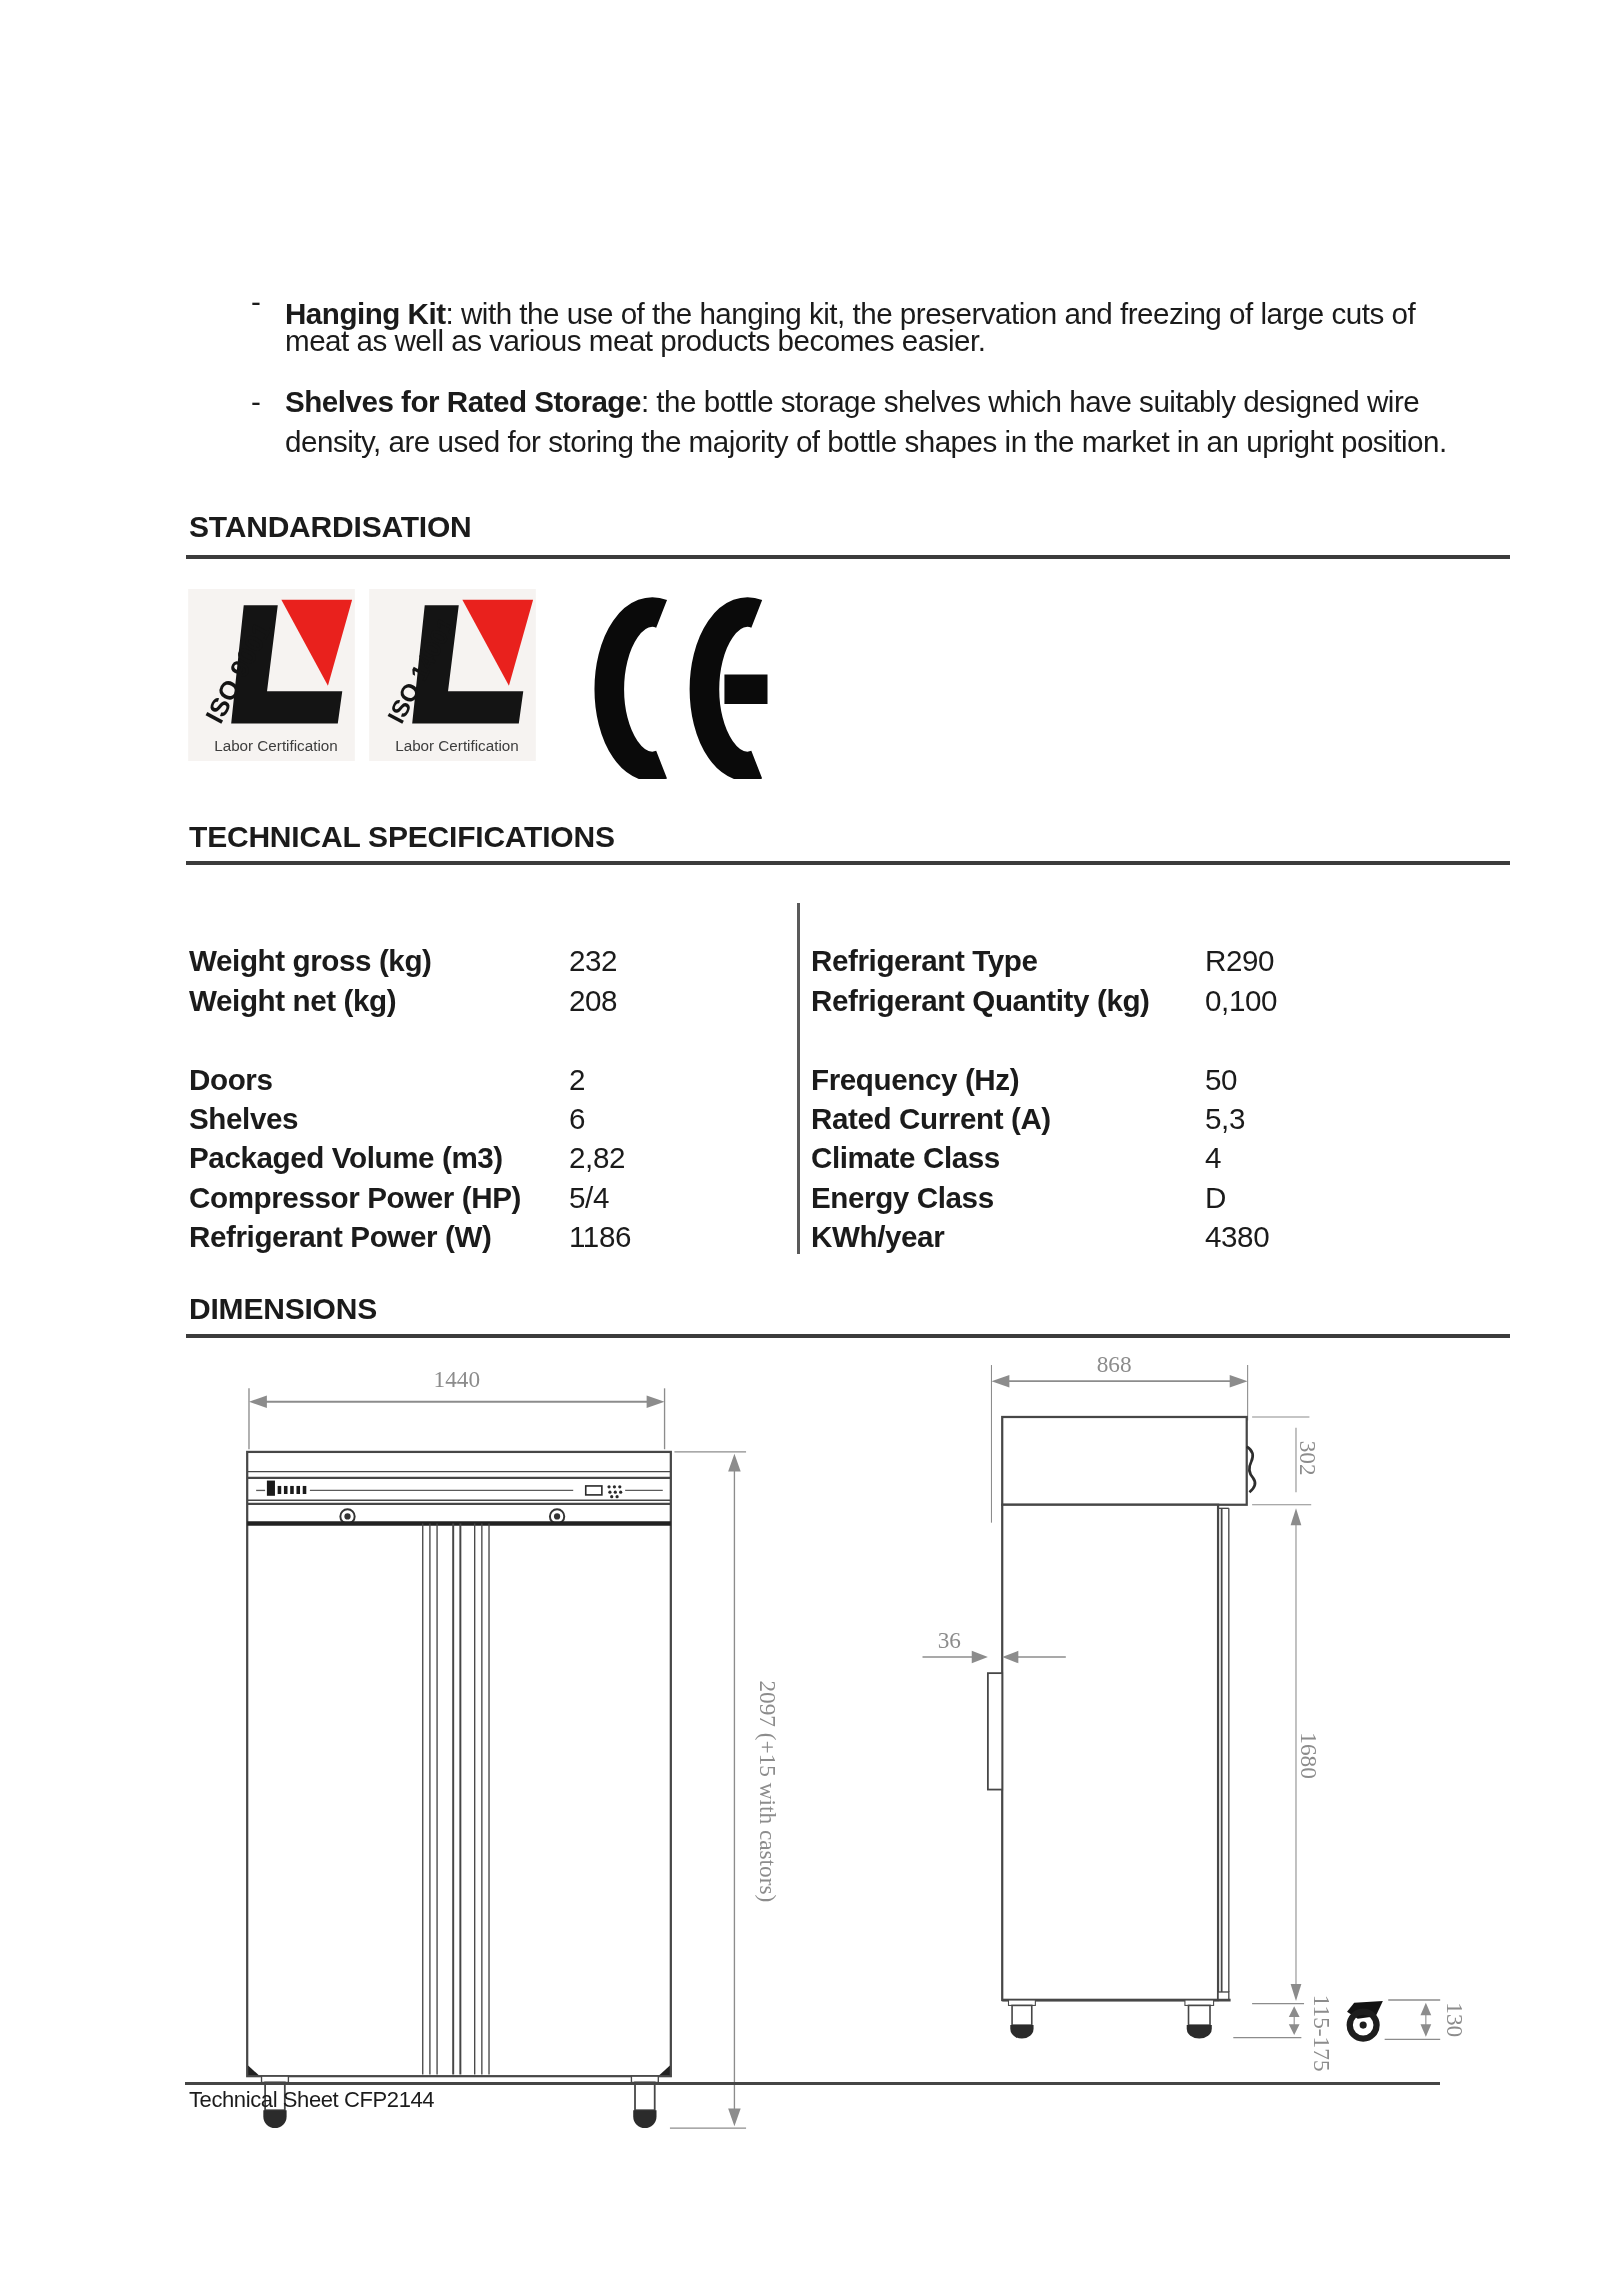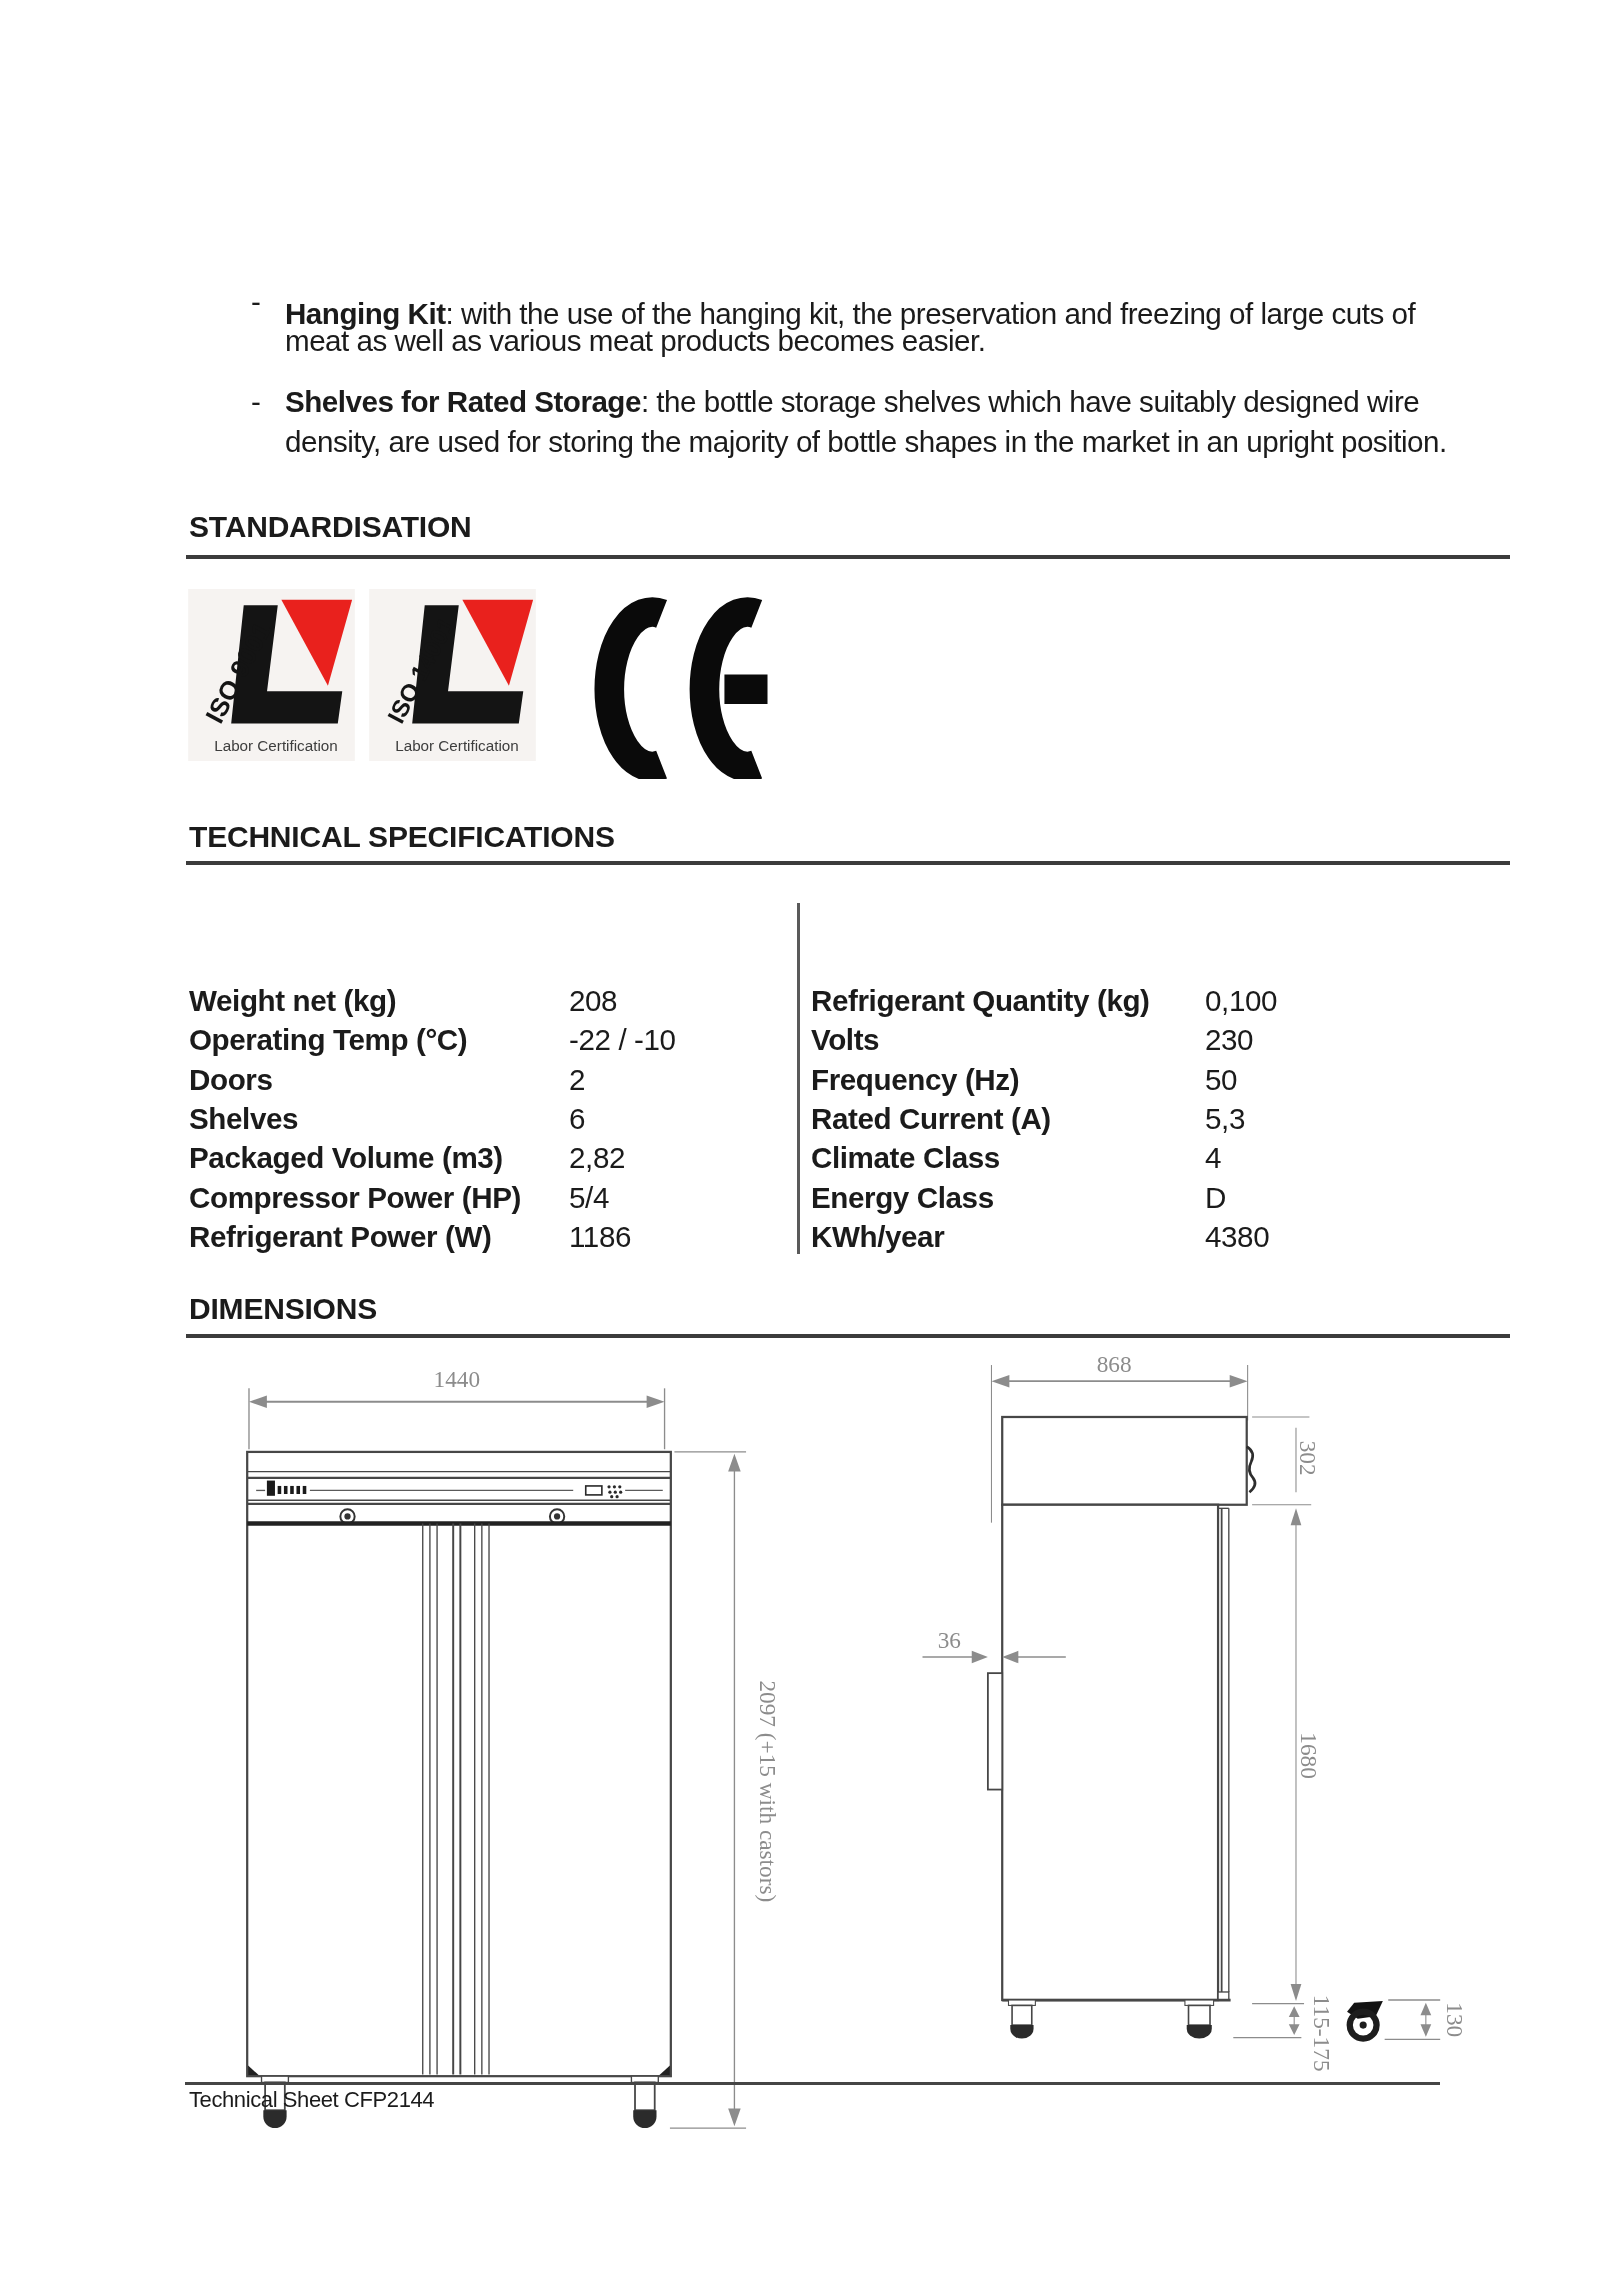--- a/index.html
+++ b/index.html
@@ -76,31 +76,31 @@
       <path d="M 82,21 A 48,86 0 1 0 82,189" fill="none" stroke="#0a0a0a" stroke-width="33"></path>
       <path d="M 188,21 A 48,86 0 1 0 188,189" fill="none" stroke="#0a0a0a" stroke-width="33"></path>
       <line x1="152" y1="105" x2="200" y2="105" stroke="#0a0a0a" stroke-width="33"></line>
     </svg>
   </div>
 
   <div class="heading" style="left:189px;top:820px;">TECHNICAL SPECIFICATIONS</div>
   <div class="rule" style="left:186px;top:861px;width:1324px;"></div>
 
   <div class="spec-table">
+    <div class="spec-row" style="top:39px;">
+      <span class="sl">Weight gross (kg)</span>
+        <span class="sv">232</span>
+      <span class="rl">Refrigerant Type</span>
+        <span class="rv">R290</span>
+    </div>
     <div class="spec-row" style="top:79px;">
       <span class="sl">Weight net (kg)</span>
         <span class="sv">208</span>
       <span class="rl">Refrigerant Quantity (kg)</span>
         <span class="rv">0,100</span>
-    </div>
-    <div class="spec-row" style="top:118px;">
-      <span class="sl">Operating Temp (°C)</span>
-        <span class="sv">-22 / -10</span>
-      <span class="rl">Volts</span>
-        <span class="rv">230</span>
     </div>
     <div class="spec-row" style="top:158px;">
       <span class="sl">Doors</span>
         <span class="sv">2</span>
       <span class="rl">Frequency (Hz)</span>
         <span class="rv">50</span>
     </div>
     <div class="spec-row" style="top:197px;">
       <span class="sl">Shelves</span>
         <span class="sv">6</span>

